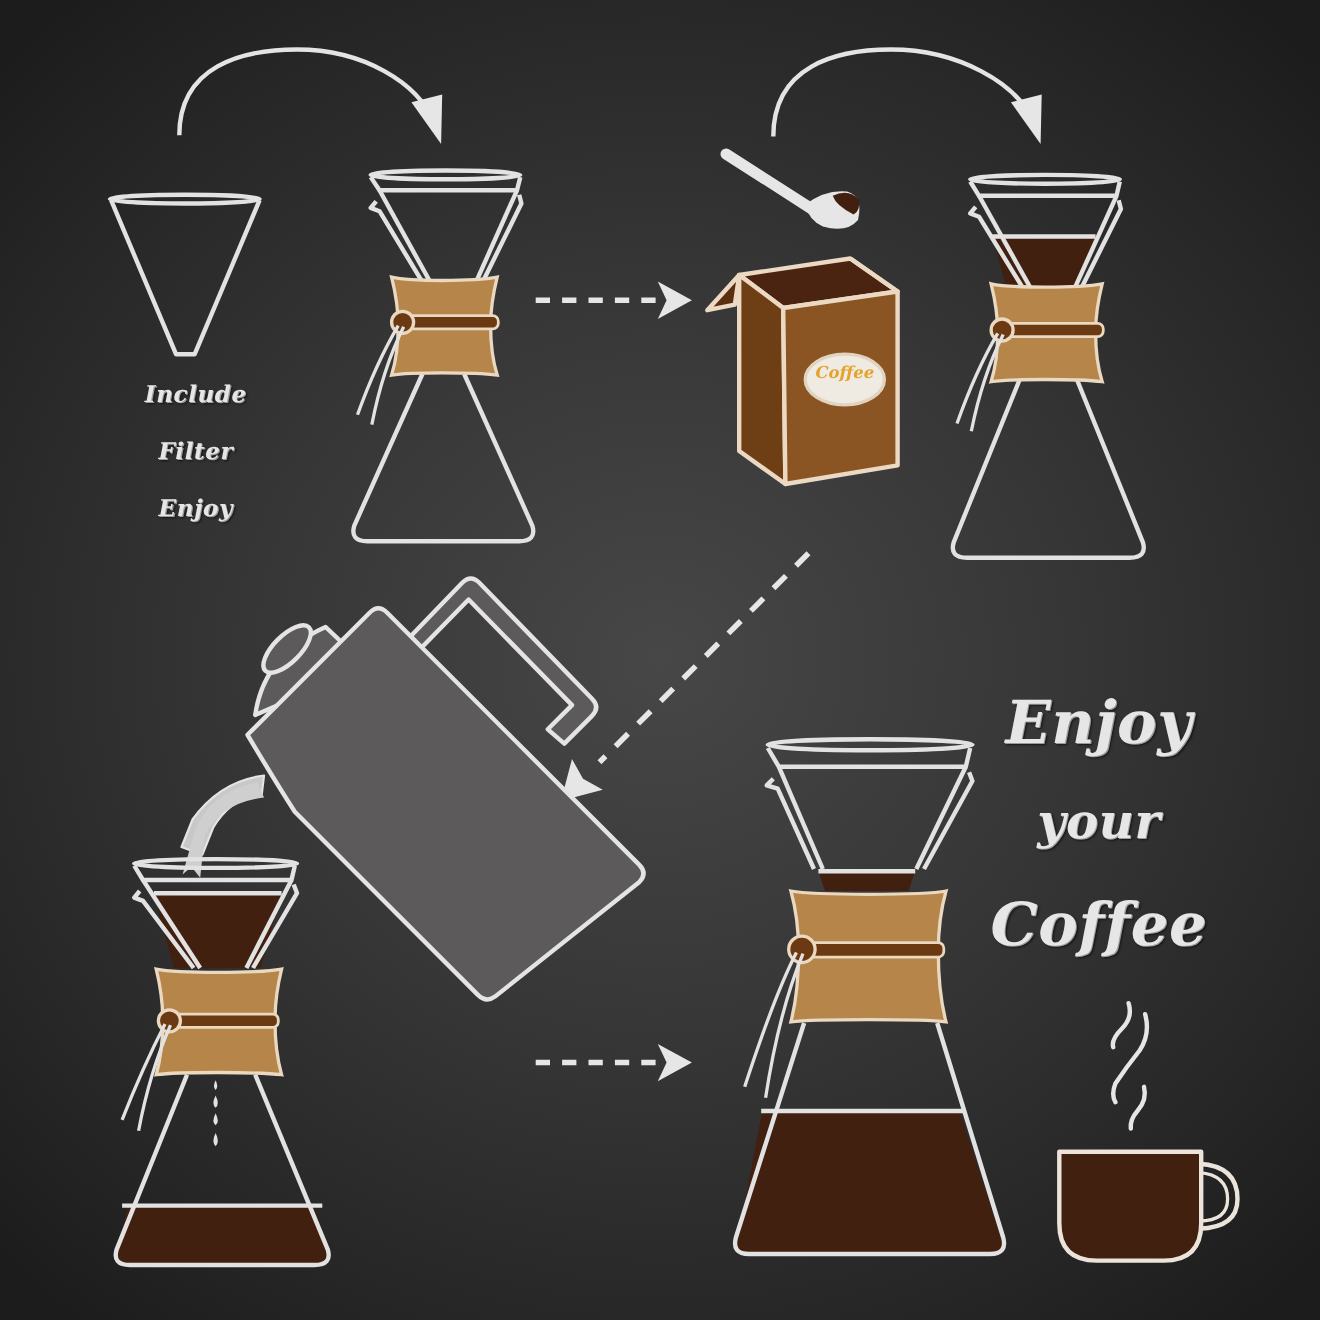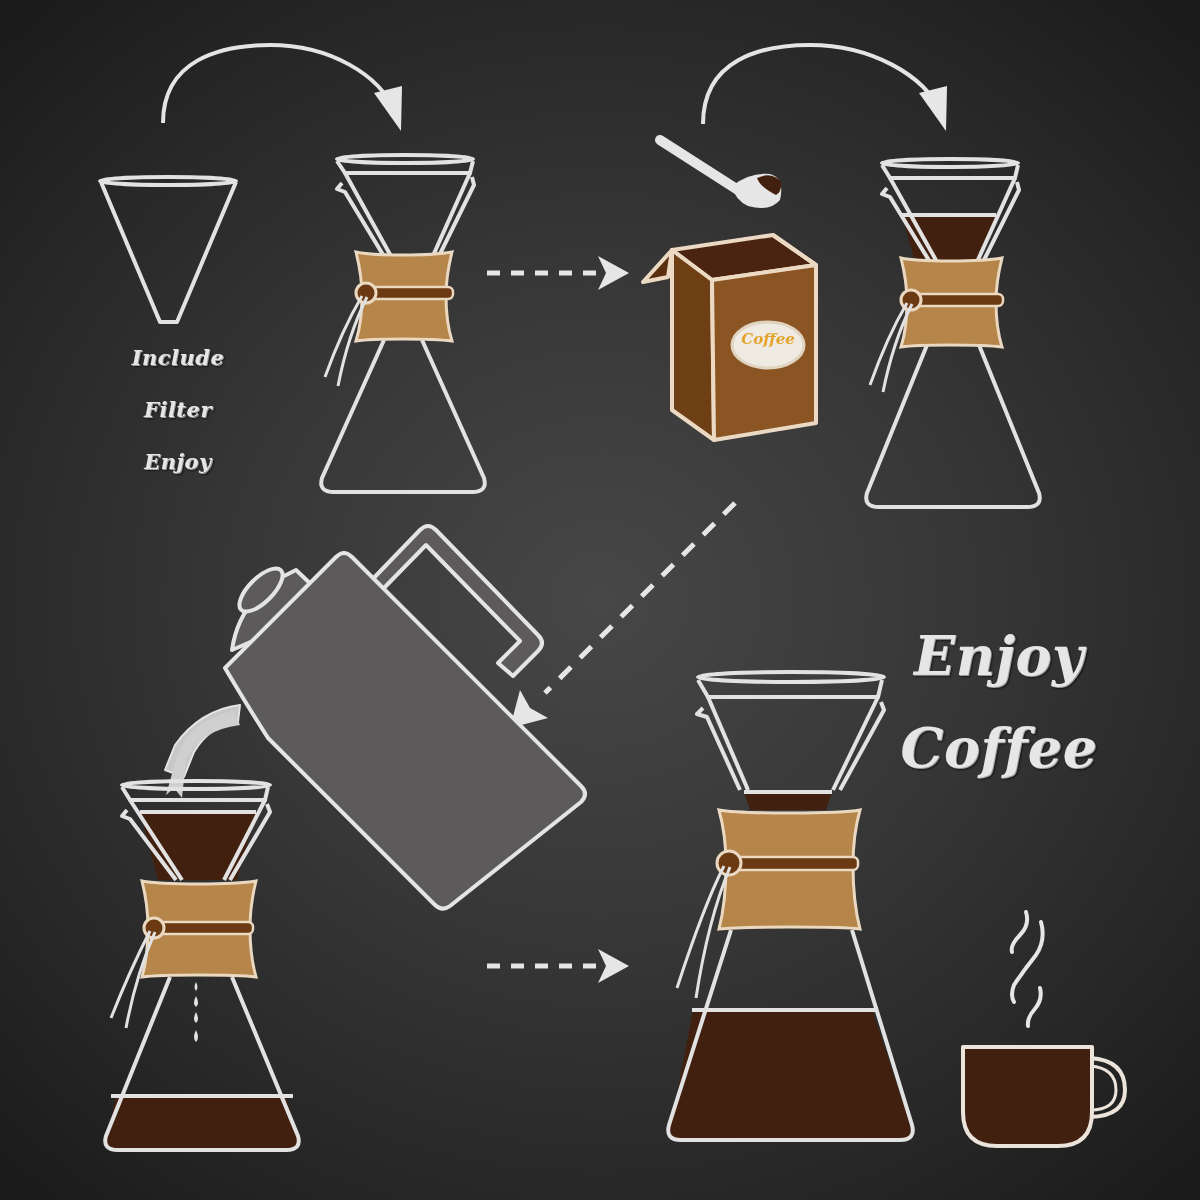--- a/index.html
+++ b/index.html
@@ -198,15 +198,16 @@
   <div class="label-coffee">Coffee</div>
 
   <div class="script caption-filter">
     <div>Include</div>
     <div>Filter</div>
     <div>Enjoy</div>
   </div>
 
   <div class="script caption-enjoy">
     <div>Enjoy</div>
+    <div class="l2">your</div>
     <div>Coffee</div>
   </div>
 </div>
 
 </body></html>

